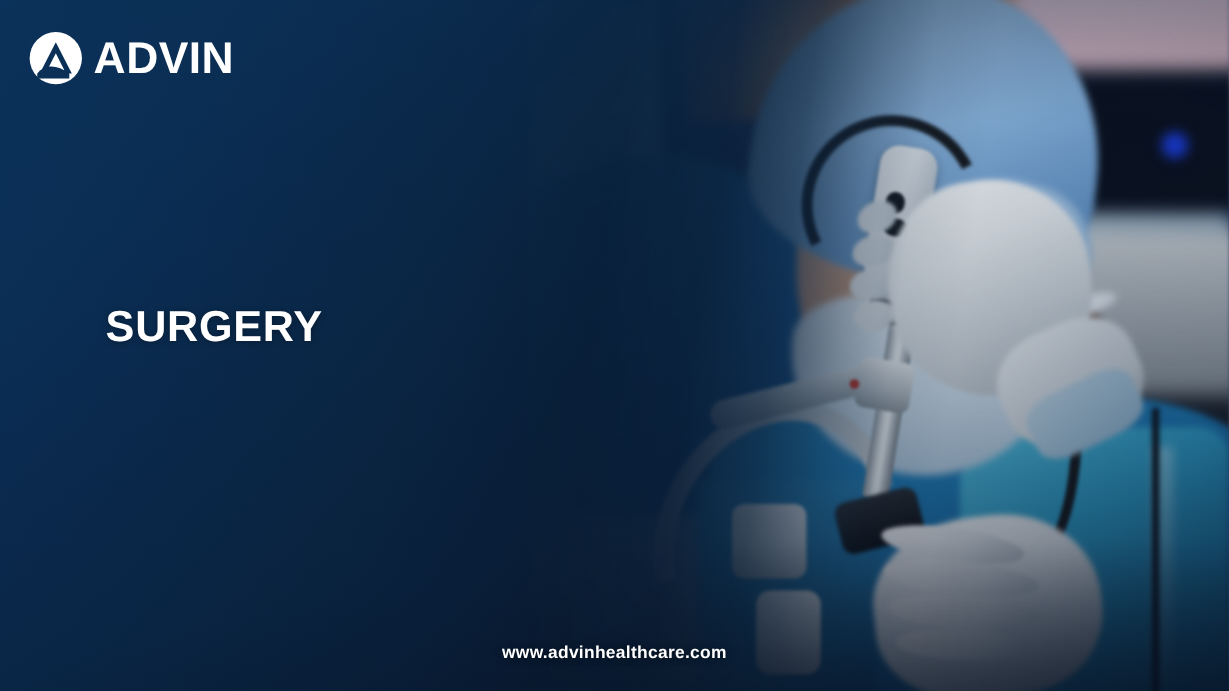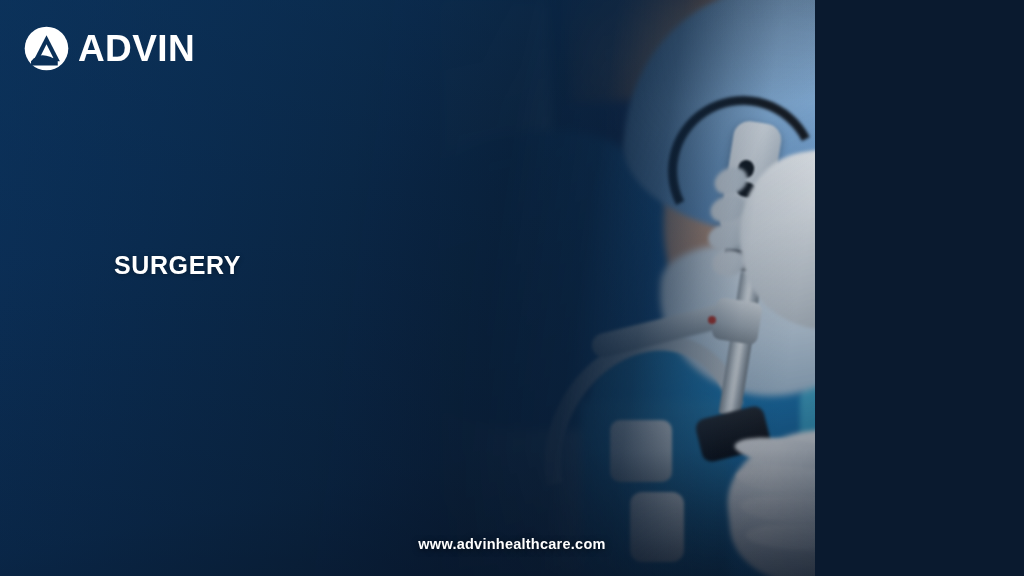--- a/index.html
+++ b/index.html
@@ -2,21 +2,21 @@
 <html><head>
 <meta charset="utf-8">
 <title>Advin Healthcare — Dorsal Slit Explained Surgery</title>
 <style>
   *{margin:0;padding:0;box-sizing:border-box;}
   html,body{width:1024px;height:576px;overflow:hidden;background:#0a1a2f;}
   body{font-family:"Liberation Sans","DejaVu Sans",sans-serif;}
 
   #banner{
     position:relative;
-    width:815px;height:576px;
+    width:1024px;height:576px;
     overflow:hidden;
     background:#4c1d95;
   }
 
   
   #photo{
     position:absolute;
     left:440px;top:0;
     width:584px;height:576px;
     overflow:hidden;
@@ -332,25 +332,24 @@
   }
   #title-line1{
     display:block;
     font-size:27px;font-weight:700;letter-spacing:.6px;
     color:#2ba6ea;line-height:1.22;
     text-transform:uppercase;
     text-shadow:0 1px 5px rgba(0,0,0,.35);
   }
   #title-line2{
     display:block;
-    font-size:25px;font-weight:700;letter-spacing:.6px;
+    font-size:36px;font-weight:700;letter-spacing:.6px;
     color:#ffffff;line-height:1.22;
     text-transform:uppercase;
     text-shadow:0 1px 5px rgba(0,0,0,.35);
-    margin-left:26px;
   }
 
   
   #footer-url{
     position:absolute;left:0;top:536px;width:1024px;
     text-align:center;
     font-size:14.5px;font-weight:700;letter-spacing:.25px;
     color:#ffffff;
     text-shadow:0 1px 6px rgba(0,0,0,.6);
   }

